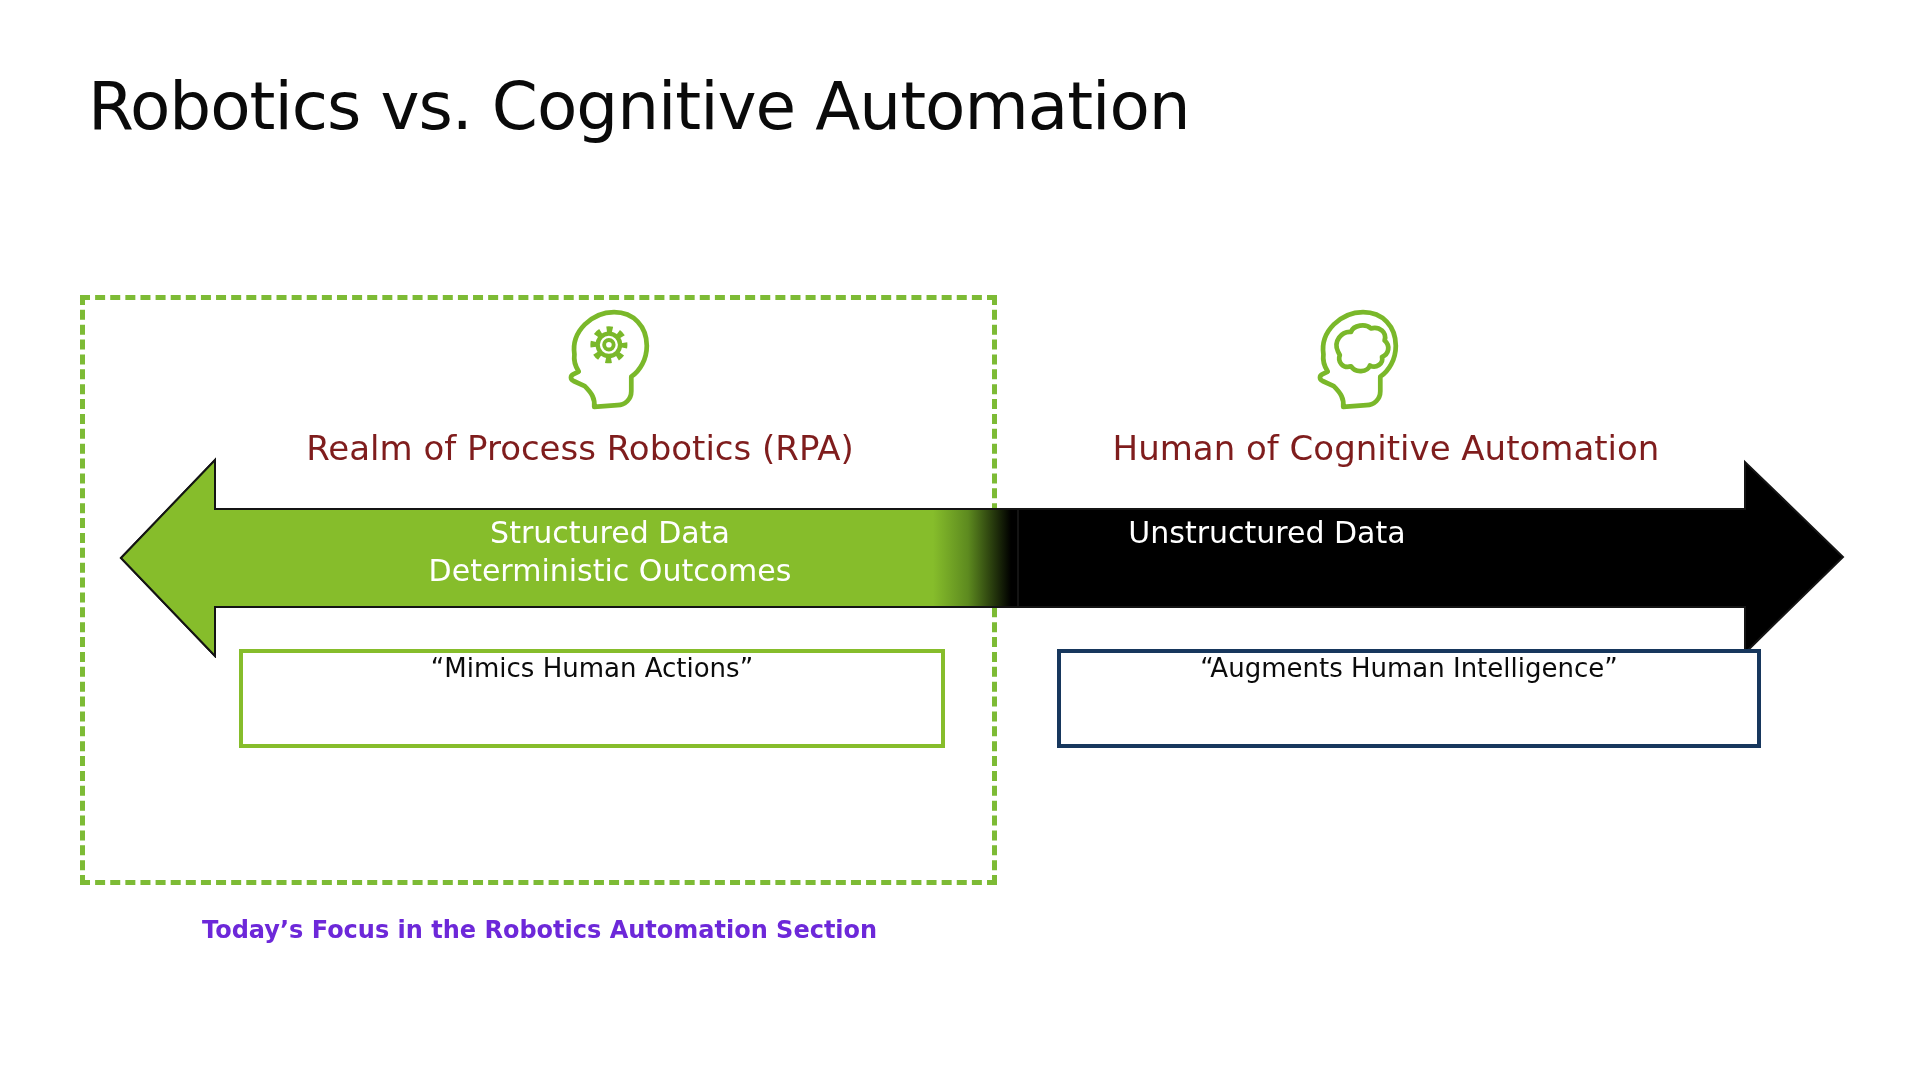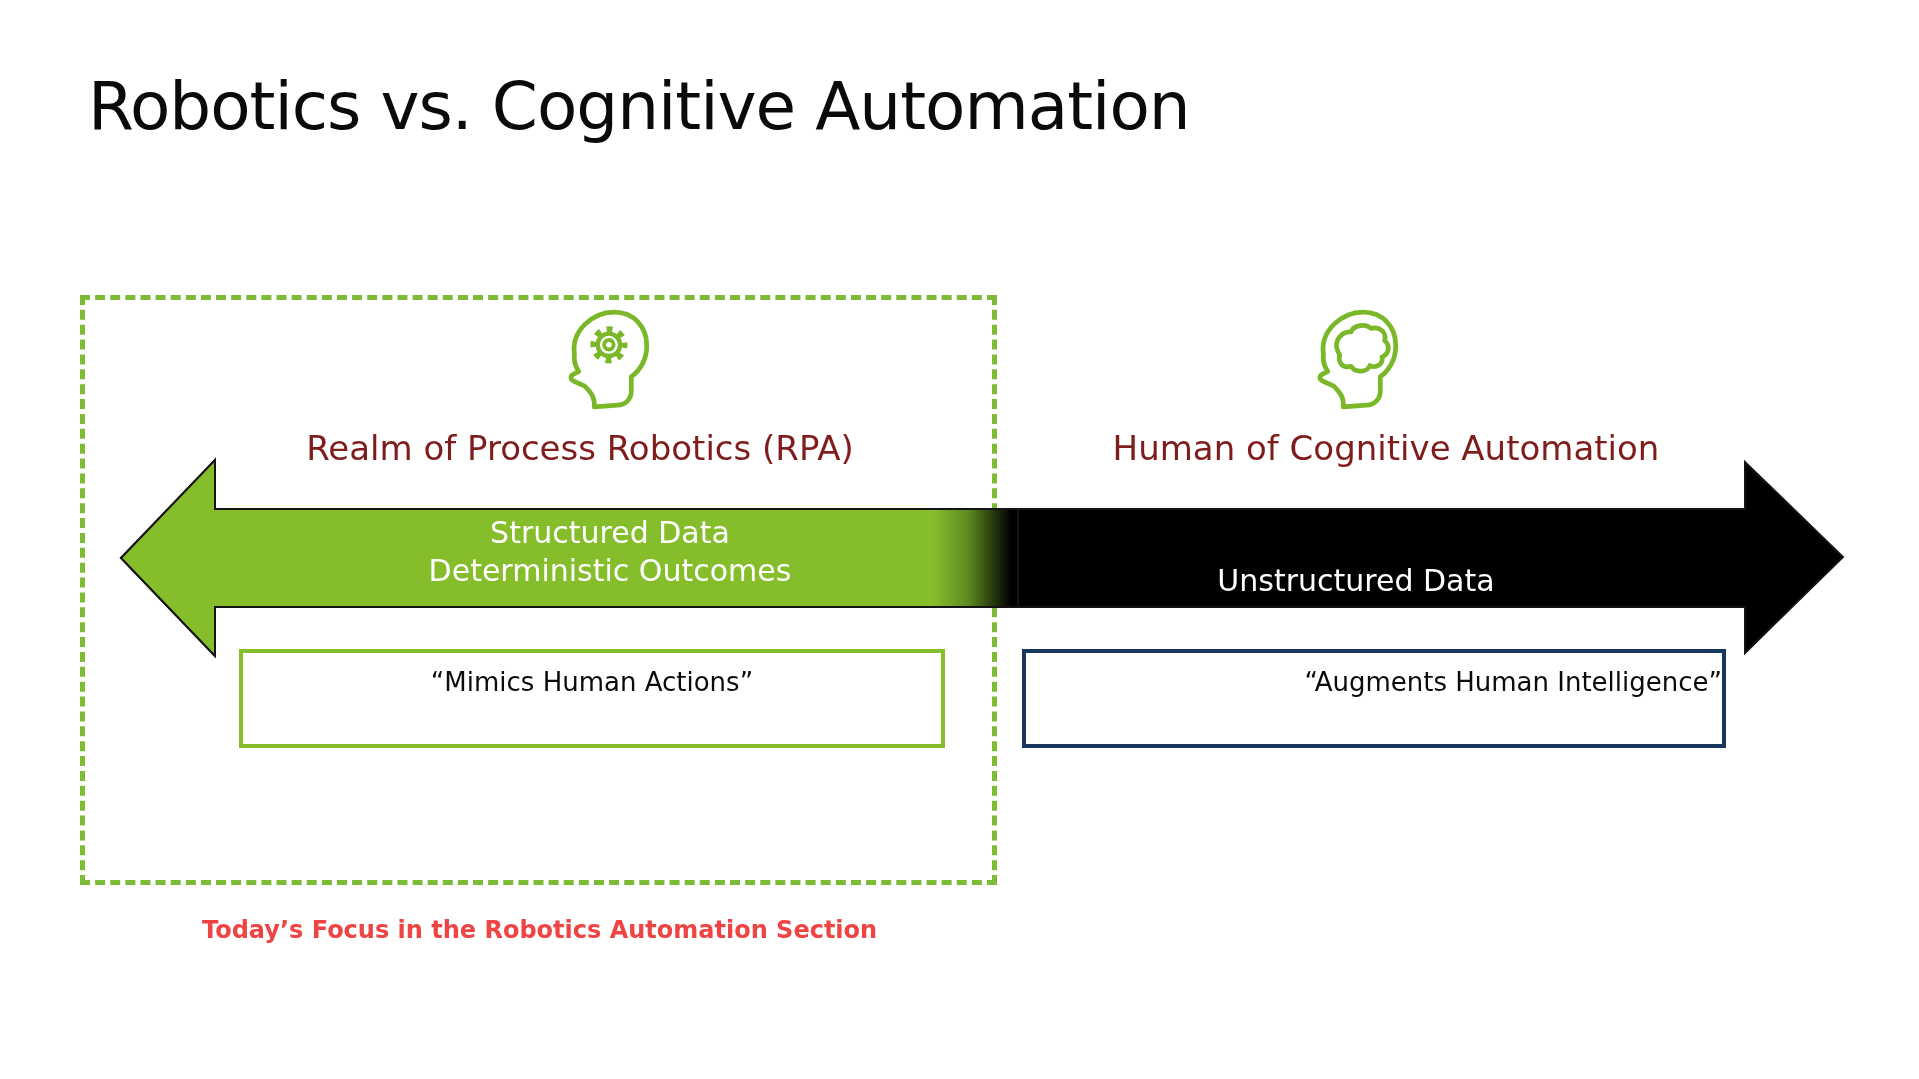--- a/index.html
+++ b/index.html
@@ -36,43 +36,41 @@
   #realm-label-right{left:1036px;}
   #arrow-svg{left:118px;top:456px;width:1730px;height:202px;}
   .arrow-text{
     top:514px;width:760px;
     text-align:center;
     color:#ffffff;
     font-size:30px;line-height:38px;
     white-space:nowrap;
   }
   #arrow-text-left{left:230px;}
-  #arrow-text-right{left:976px;margin-top:48px;}
+  #arrow-text-right{left:887px;}
   .quote-box{
     top:649px;height:91px;
     background:#ffffff;
     text-align:center;
   }
   #quote-box-left{
     left:239px;width:698px;
     border:4px solid #86bd2b;
   }
   #quote-box-right{
-    left:1022px;width:696px;
+    left:1057px;width:696px;
     border:4px solid #17375d;
-    text-align:right;
   }
   .quote-text{
-    margin-top:14px;
     font-size:26px;color:#0b0b0b;
   }
   #caption{
     left:202px;top:916px;
     font-size:24px;font-weight:bold;
-    color:#ef4444;
+    color:#6d28d9;
     white-space:nowrap;
   }
 </style>
 </head>
 <body>
 
 <div id="slide">
 
   <div id="title" class="abs">Robotics vs. Cognitive Automation</div>
 

